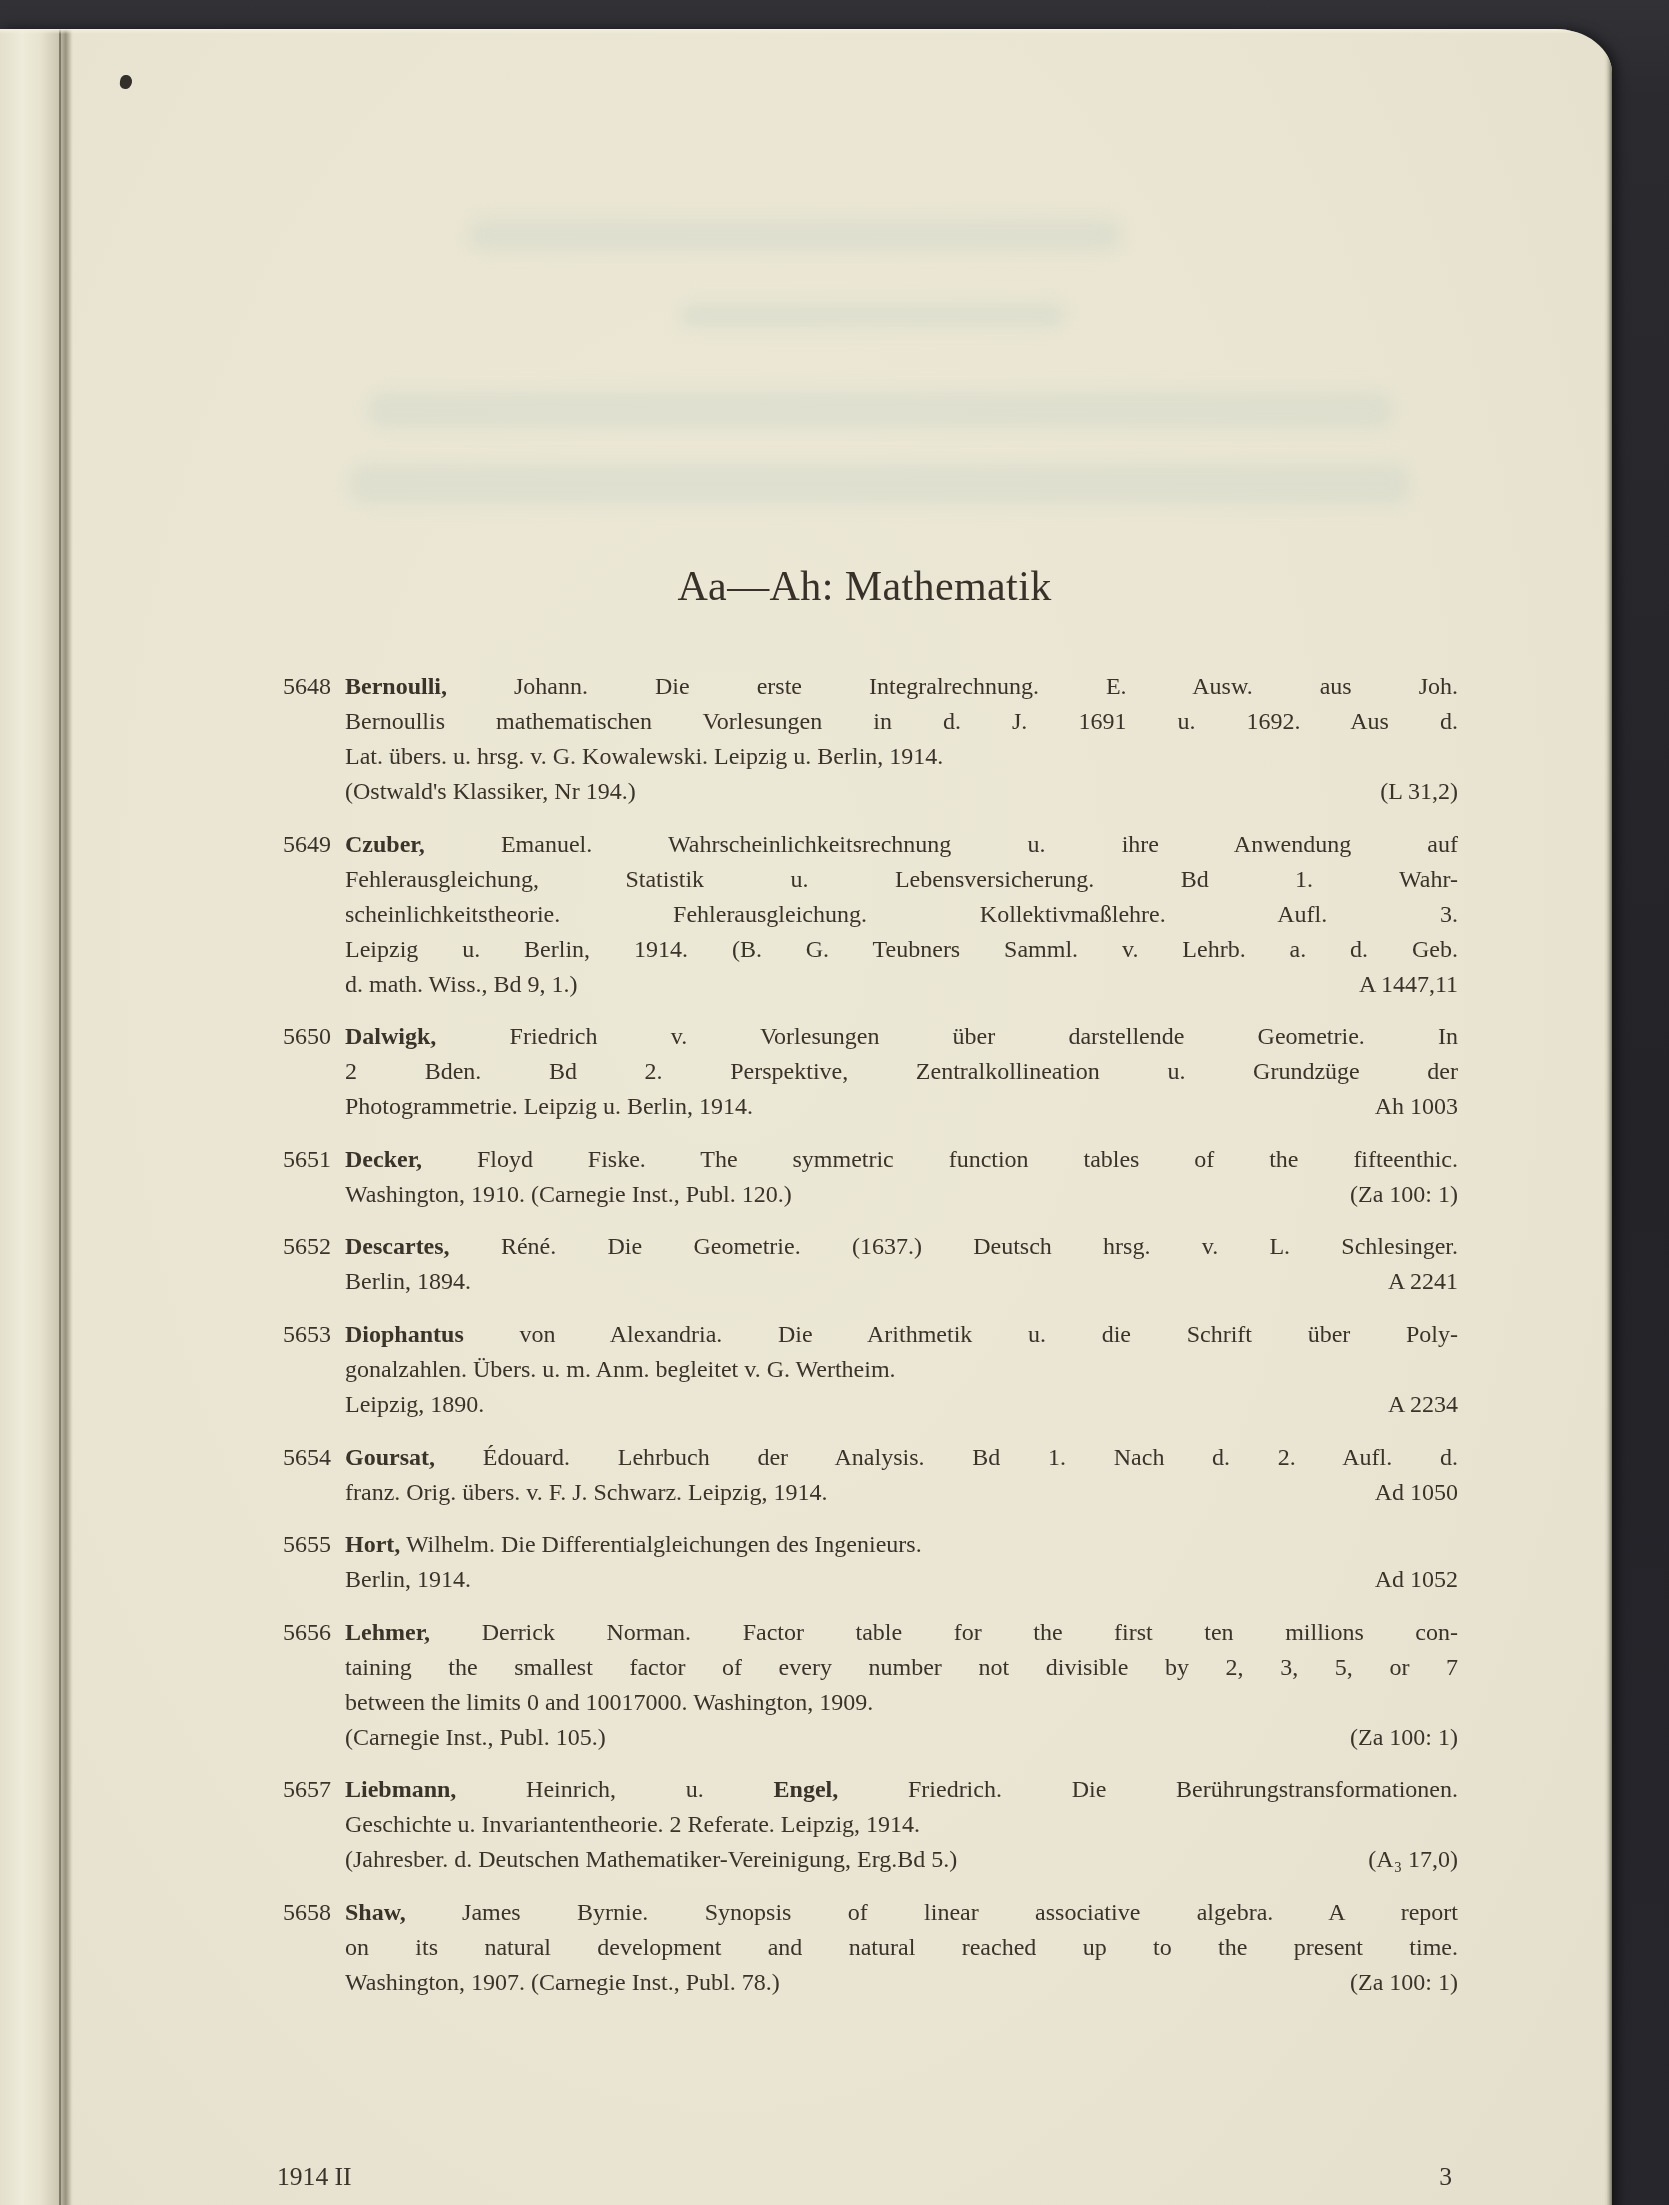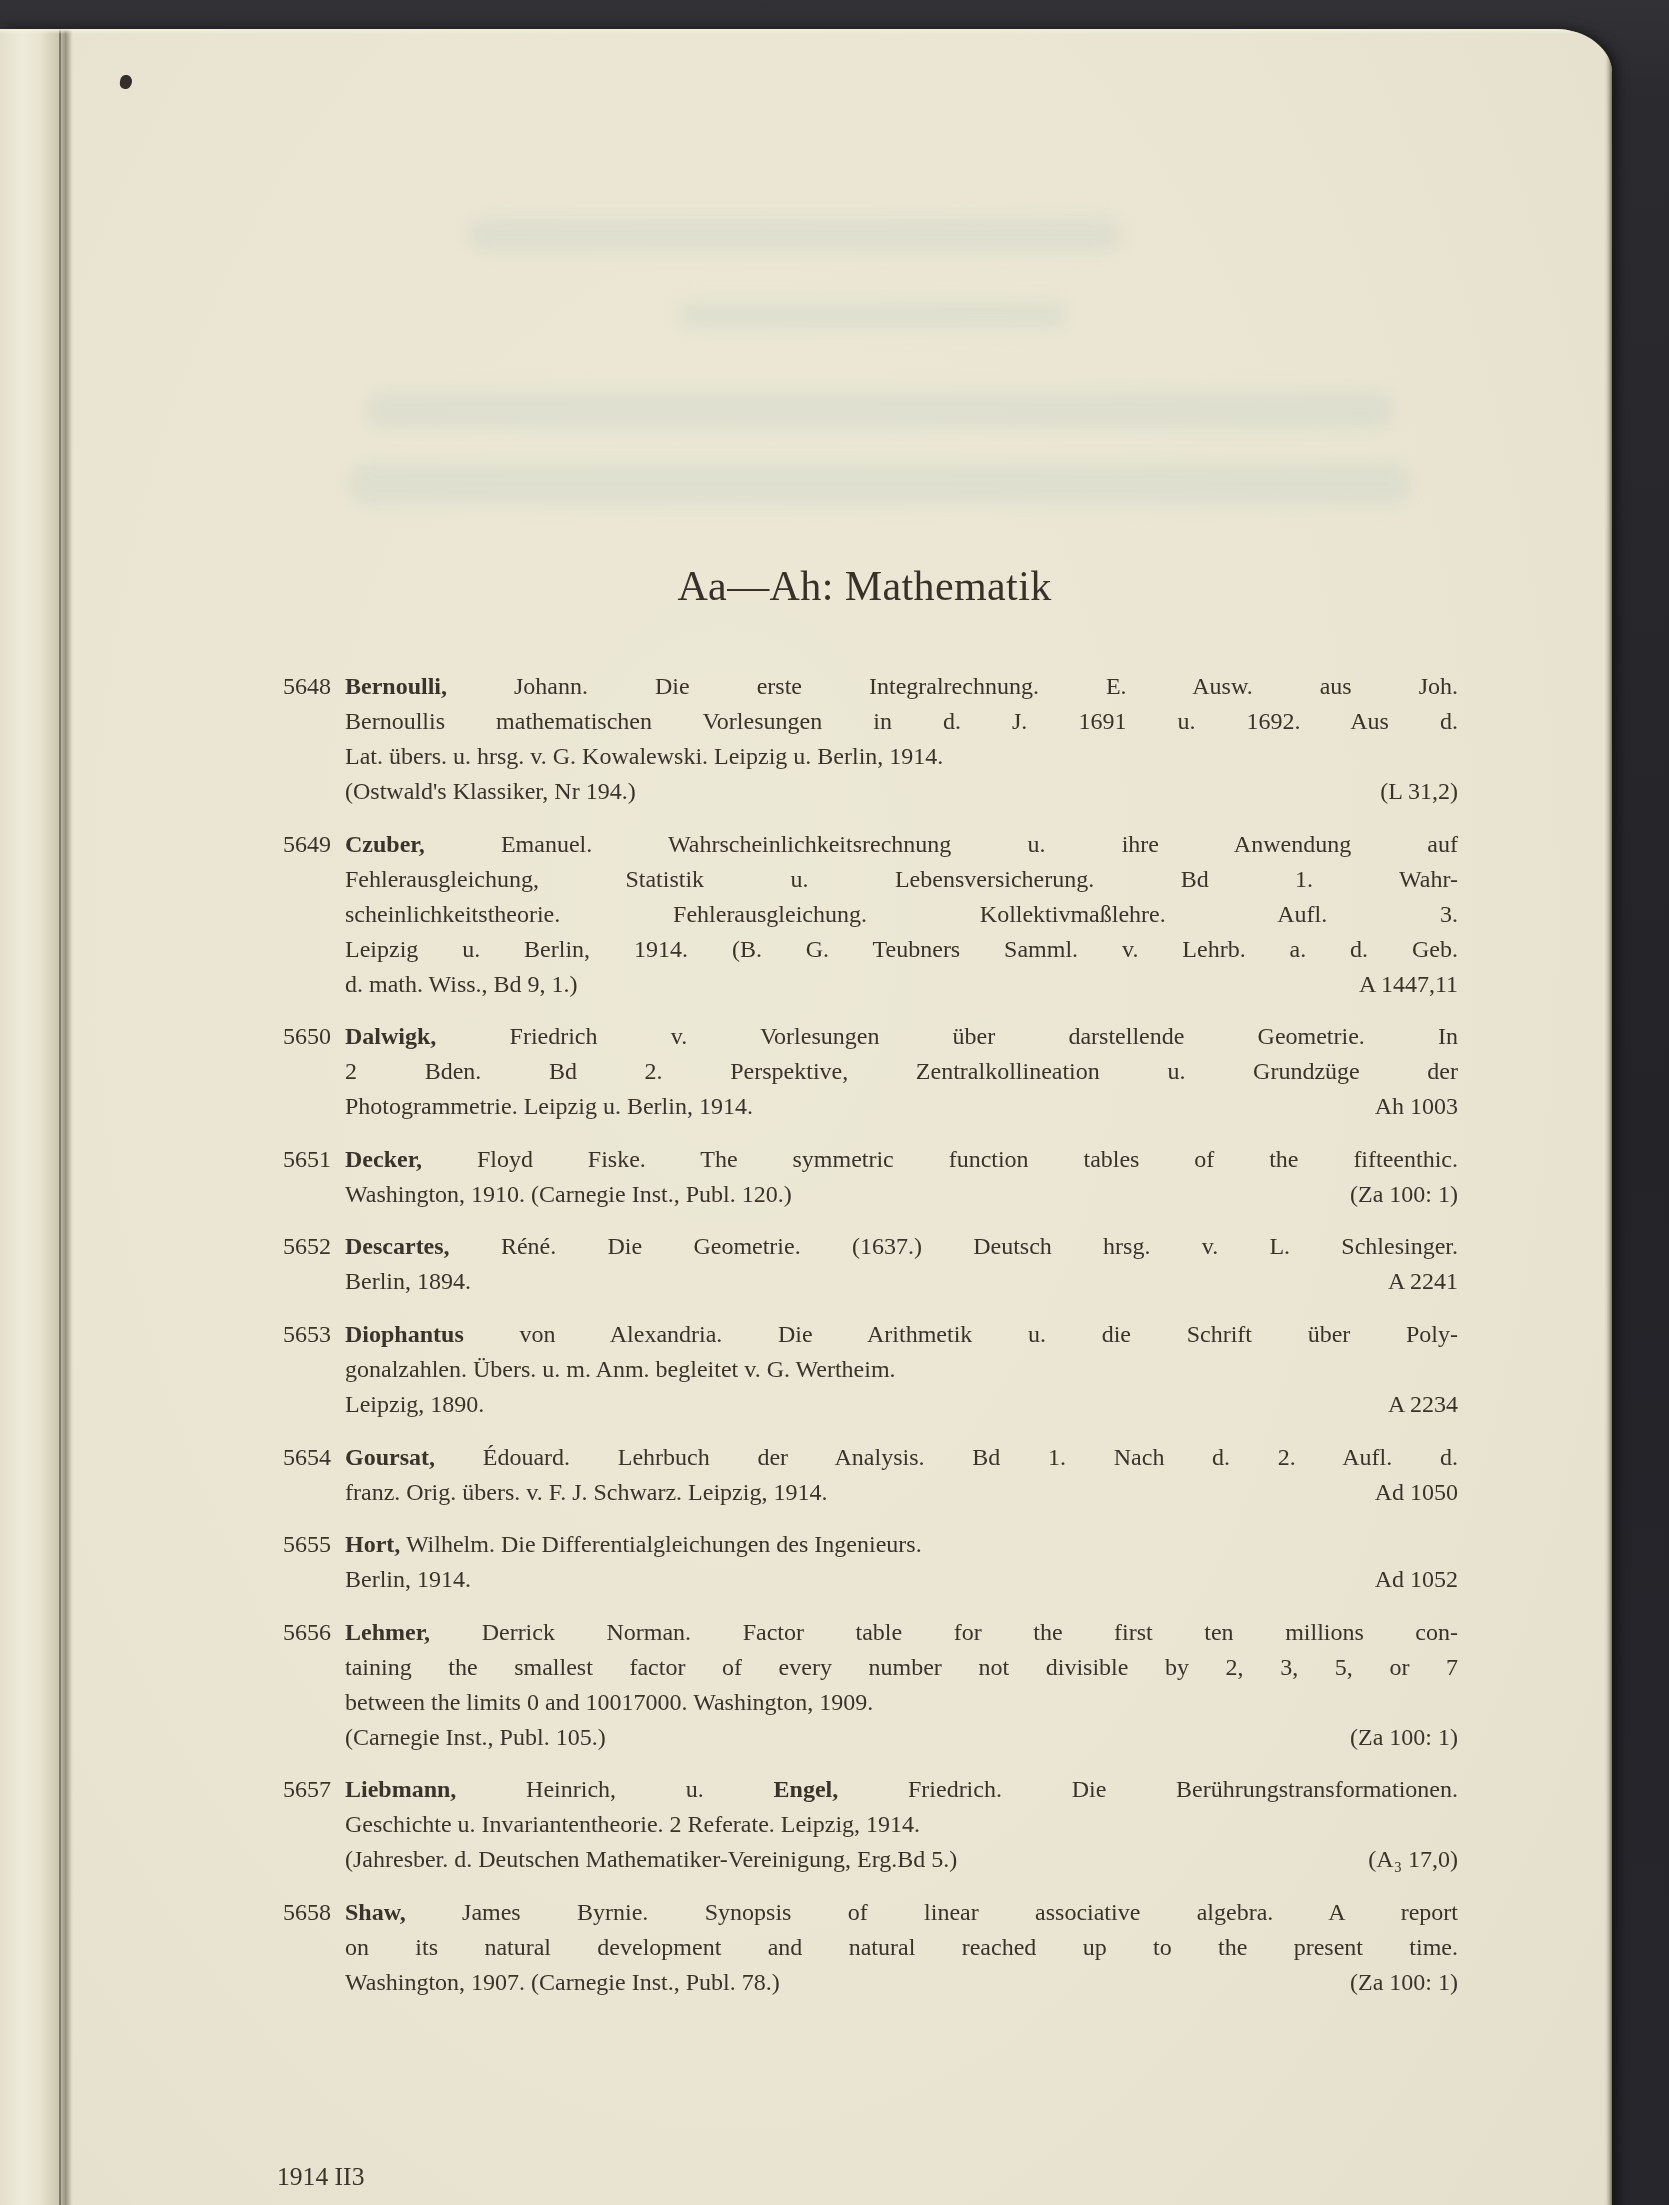--- a/index.html
+++ b/index.html
@@ -31,21 +31,21 @@
   .entry{padding-left:62px;margin-bottom:17.6px;}
   .line{margin:0;}
   .line.first{text-indent:-62px;}
   .num{display:inline-block;width:62px;text-indent:0;}
   .just{text-align:justify;text-align-last:justify;}
   .withmark{display:flex;justify-content:space-between;}
   .withmark .ltext{flex:0 1 auto;}
   .mark{flex:0 0 auto;padding-left:17.6px;}
   .fat{font-weight:bold;}
   .footer{position:absolute;left:277px;width:1175px;top:2133px;display:flex;
-        justify-content:flex-start;font-size:25.6px;color:#3a332a;}
+        justify-content:space-between;font-size:25.6px;color:#3a332a;}
 </style>
 </head>
 <body>
 
 <div class="stage">
   <div class="page">
     <div class="gutter"></div>
     <div class="edge-top"></div>
     <div class="edge-right"></div>
     <div class="ghost g1"></div>

